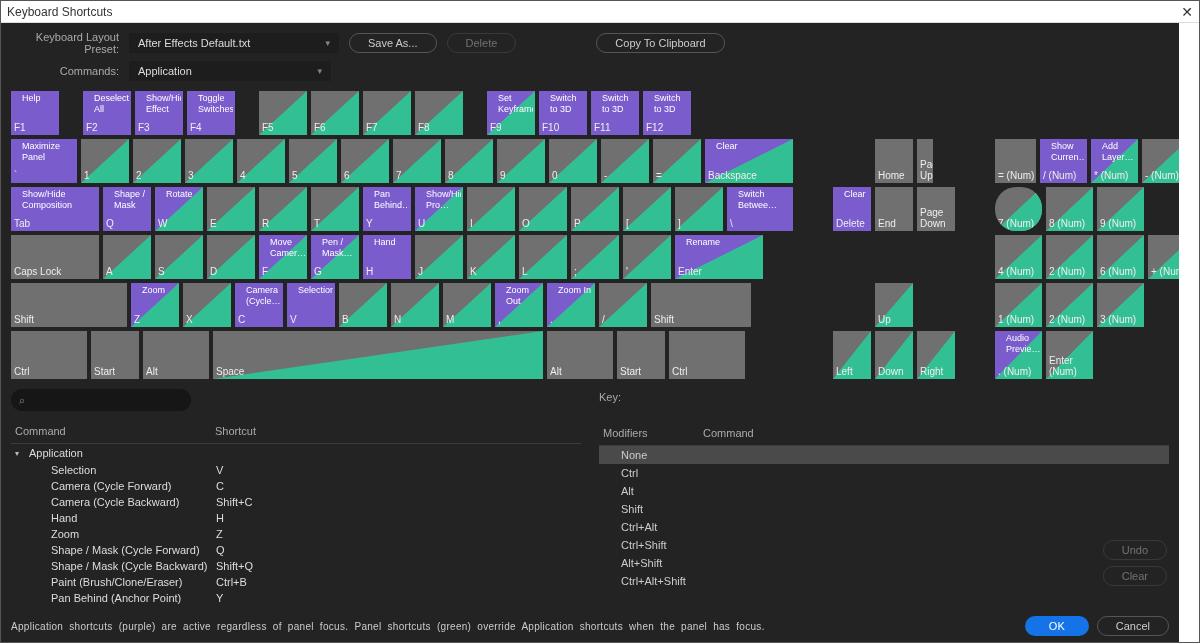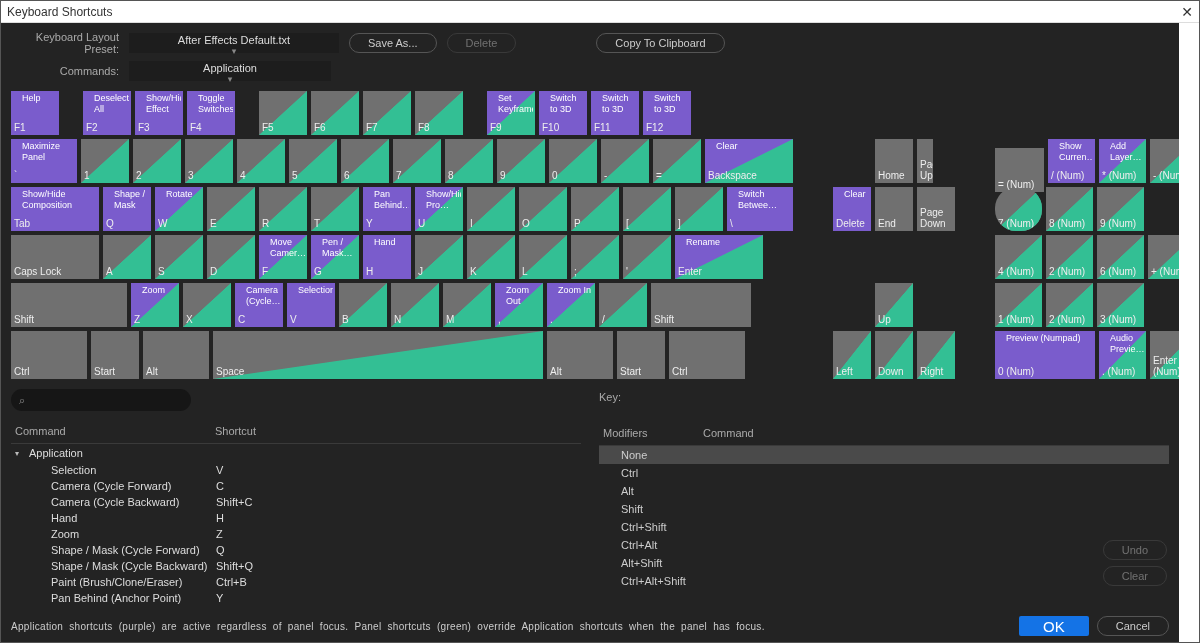--- a/index.html
+++ b/index.html
@@ -43,21 +43,21 @@
   }
   .controls-row .lbl {
     color: #aaa; font-size: 11px; text-align: right;
   }
   .lbl-preset { width: 108px; }
   .lbl-cmd { width: 108px; }
   .dropdown {
     background: #1d1d1d; border: 1px solid #1d1d1d;
     color: #ddd; height: 20px;
     display: flex; align-items: center; justify-content: space-between;
-    padding: 0 8px; font-size: 11px; cursor: pointer; flex-direction: column;
+    padding: 0 8px; font-size: 11px; cursor: pointer;
   }
   .dd-preset { width: 210px; }
   .dd-cmd { width: 202px; }
   .dropdown .chev { color: #888; font-size: 9px; }
   .pill-btn {
     border: 1px solid #555; background: transparent;
     color: #ccc; height: 20px;
     border-radius: 10px; padding: 0 18px;
     font-size: 11px; cursor: pointer;
     display: inline-flex; align-items: center; justify-content: center;
@@ -149,22 +149,22 @@
   
   .footer {
     margin-top: auto;
     display:flex; align-items:center; justify-content:space-between;
     padding-top: 8px;
   }
   .footer .hint { color:#ccc; letter-spacing: .3px; font-size: 10px; word-spacing: 3px;}
   .footer .btns { display:flex; gap:8px; }
   .ok-btn {
     background:#1473e6; border:none; color:#fff;
-    height:20px; border-radius:2px; padding:0 24px;
-    font-size:15px; cursor:pointer;
+    height:20px; border-radius:10px; padding:0 24px;
+    font-size:11px; cursor:pointer;
   }
   .right-col { position: relative; width: 1178px;}
   
   ::-webkit-scrollbar{width:6px}::-webkit-scrollbar-thumb{background:#555;border-radius:3px}
 </style>
 </head>
 <body>
 
 <div class="window">
   <div class="titlebar">
@@ -497,21 +497,21 @@
               <div class="cap">Down</div>
             </div>
             <div class="key gray greentri w1" style="width: 38px;">
               <div class="cap">Right</div>
             </div>
           </div>
         </div>
       <div class="kbd-num" id="kbd-num" style="margin-left:30px">
           <div class="krow" style="visibility: hidden;"></div>
           <div class="krow">
-            <div class="key gray w1" style="width: 49px; margin-top: 9px;">
+            <div class="key gray w1" style="width: 41px;">
               <div class="cap">= (Num)</div>
             </div>
             <div class="key purple w1" style="width: 47px;">
               <div class="lab">Show Curren…</div>
               <div class="cap">/ (Num)</div>
             </div>
             <div class="key purple greentri w1" style="width: 47px;">
               <div class="lab">Add Layer…</div>
               <div class="cap">* (Num)</div>
             </div>
@@ -551,24 +551,20 @@
             </div>
             <div class="key gray greentri w1" style="width: 47px;">
               <div class="cap">2 (Num)</div>
             </div>
             <div class="key gray greentri w1" style="width: 47px;">
               <div class="cap">3 (Num)</div>
             </div>
             <div class="key spacer" style="background: transparent; width: 47px;"></div>
           </div>
           <div class="krow tall">
-            <div class="key purple w2">
-              <div class="lab">Preview (Numpad)</div>
-              <div class="cap">0 (Num)</div>
-            </div>
             <div class="key purple greentri w1" style="width: 47px;">
               <div class="lab">Audio Previe…</div>
               <div class="cap">. (Num)</div>
             </div>
             <div class="key gray greentri w1" style="width: 47px;">
               <div class="cap">Enter (Num)</div>
             </div>
           </div>
         </div>
     </div>
@@ -631,22 +627,22 @@
         <div class="key-label">Key:</div>
         <div class="tbl-head" style="margin-top:14px">
           <span class="colA" style="width:100px">Modifiers</span>
           <span>Command</span>
         </div>
         <div class="mod-list" id="mod-list">
             <div class="mrow sel">None</div>
             <div class="mrow">Ctrl</div>
             <div class="mrow">Alt</div>
             <div class="mrow">Shift</div>
+            <div class="mrow">Ctrl+Alt</div>
             <div class="mrow">Ctrl+Shift</div>
-            <div class="mrow">Ctrl+Alt</div>
             <div class="mrow">Alt+Shift</div>
             <div class="mrow">Ctrl+Alt+Shift</div>
           </div>
       </div>
 
     </div>
 
     <div class="side-btns">
       <button class="pill-btn disabled">Undo</button>
       <button class="pill-btn disabled">Clear</button>

